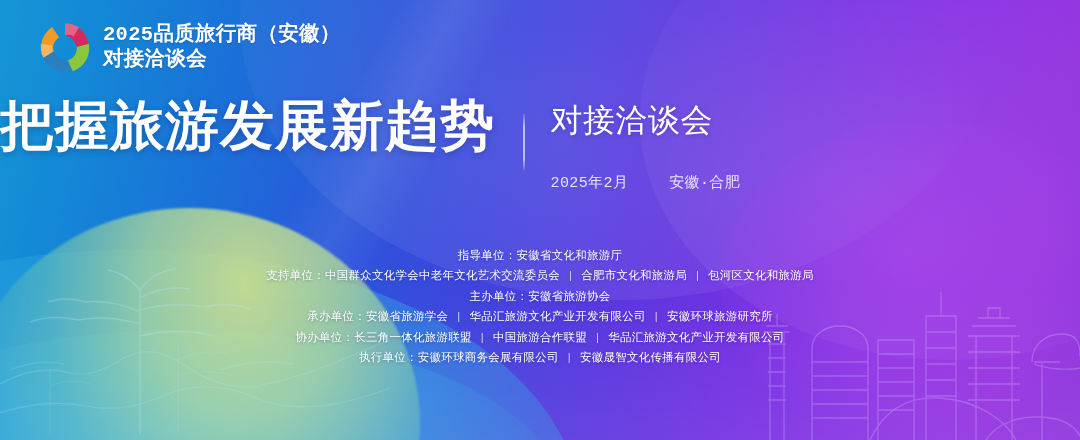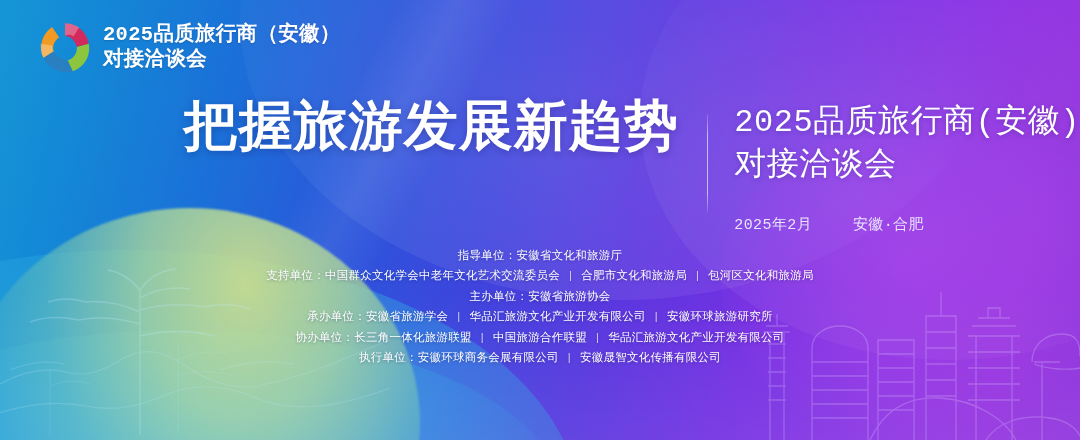--- a/index.html
+++ b/index.html
@@ -120,21 +120,21 @@
     font-weight:bold;
     line-height:1.22;
     letter-spacing:.3px;
     text-shadow:0 1px 2px rgba(0,0,0,.16);
     white-space:nowrap;
   }
 
   
   .hero{
     position:absolute;left:0;right:0;top:98px;
-    display:flex;align-items:flex-start;justify-content:flex-end;
+    display:flex;align-items:flex-start;justify-content:flex-start;
   }
   .hero-left{
     color:#ffffff;
     font-size:54px;
     font-weight:bold;
     line-height:1.17;
     letter-spacing:1px;
     text-shadow:0 2px 7px rgba(16,24,90,.30);
     white-space:nowrap;
     padding-right:28px;
@@ -277,21 +277,20 @@
 
   <div class="hero">
     <div class="hero-left">
       <div>把握旅游发展新趋势</div>
     </div>
 
     <div class="hero-divider"></div>
 
     <div class="hero-right">
       <div class="hero-right-title">
-        <div>2025品质旅行商(安徽)</div>
         <div>对接洽谈会</div>
       </div>
       <div class="hero-meta">
         <span>2025年2月</span>
         <span class="gap"></span>
         <span>安徽·合肥</span>
       </div>
     </div>
   </div>
 

